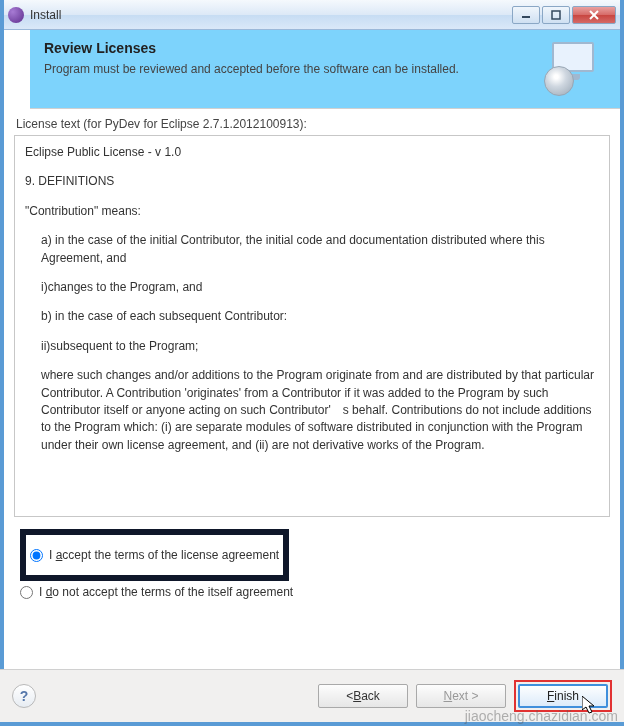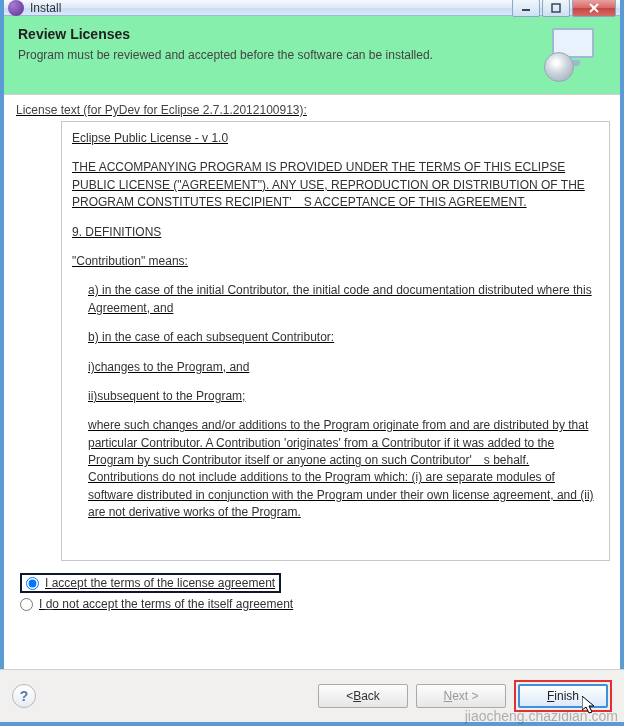--- a/index.html
+++ b/index.html
@@ -8,21 +8,21 @@
     font-family: "Segoe UI", Tahoma, sans-serif;
     font-size: 12px;
     background: #fff;
     width: 624px;
     height: 726px;
     border: 4px solid #5a9bd5;
     border-top: none;
     overflow: hidden;
   }
   .titlebar {
-    height: 16px;
+    height: 30px;
     background: linear-gradient(to bottom, #f5f9fd 0%, #dde9f7 50%, #c6dcf3 51%, #dae8f8 100%);
     display: flex;
     align-items: center;
     padding: 0 4px;
     border-bottom: 1px solid #9bb8d9;
   }
   .title-icon {
     width: 16px; height: 16px;
     border-radius: 50%;
     background: radial-gradient(circle at 30% 30%, #a77bd4, #5d2d8c);
@@ -38,26 +38,27 @@
     display: flex; align-items: center; justify-content: center;
     font-size: 10px; color: #33485e;
   }
   .win-btn.max { width: 28px; }
   .win-btn.close {
     width: 44px;
     background: linear-gradient(to bottom, #e9a09f, #d66a67 50%, #c84540 51%, #d56a67);
     color: #fff; font-weight: bold;
   }
   .header-panel {
-    background: #86efac;
+    background: #7dd3fc;
     padding: 10px 14px 12px 14px;
     border-bottom: 1px solid #d0d0d0;
     display: flex;
     align-items: flex-start;
     gap: 16px;
+    margin-left: 26px;
   }
   .header-text { flex: 1; }
   .header-title { font-size: 14px; font-weight: bold; color: #222; margin-bottom: 6px; }
   .header-sub { color: #444; }
   .header-icon {
     width: 64px; height: 56px;
     position: relative;
     flex: 0 0 auto;
   }
   .monitor {
@@ -76,54 +77,52 @@
   .disk {
     position: absolute; bottom: 0; left: 2px;
     width: 30px; height: 30px;
     border-radius: 50%;
     background: radial-gradient(circle at 40% 35%, #fff 0% 8%, #cfd7e0 40%, #98a6b4);
     border: 1px solid #98a6b4;
   }
   .content-area {
     padding: 8px 10px 0 10px;
     position: relative;
-    text-decoration: underline;
   }
   .groupbox-label {
     color: #444;
     margin-bottom: 4px;
     margin-left: 2px;
   }
   .license-box {
     border: 1px solid #c7c7c7;
     background: #fff;
-    height: 440px;
+    height: 382px;
     overflow-y: scroll;
     padding: 8px 10px;
     color: #333;
     line-height: 1.45;
-    margin-left: 47px;
   }
   .license-box p { margin: 0 0 12px 0; }
   .license-box .indent { padding-left: 16px; }
   .radios {
     margin-top: 8px;
     padding: 2px 4px;
   }
   .radio-row {
     display: flex; align-items: center;
     padding: 2px 2px;
     gap: 6px;
     color: #333;
   }
   .radio-row input { margin: 0; }
   .radio-row .mn { text-decoration: underline; }
   .highlight-box {
-    border: 2px solid #0f172a;
-    padding: 1px 4px;
+    border: 6px solid #0f172a;
+    padding: 13px 4px;
     display: inline-flex;
     align-items: center;
     gap: 6px;
   }
   .footer {
     position: absolute;
     left: 0; right: 0;
     bottom: 4px;
     padding: 10px 12px 10px 12px;
     border-top: 1px solid #d0d0d0;
@@ -214,26 +213,25 @@
     <div class="monitor"></div>
     <div class="monitor-stand"></div>
     <div class="disk"></div>
   </div>
 </div>
 
 <div class="content-area">
   <div class="groupbox-label">License text (for PyDev for Eclipse 2.7.1.2012100913):</div>
   <div class="license-box">
     <p>Eclipse Public License - v 1.0</p>
-    <p>THE ACCOMPANYING PROGRAM IS PROVIDED UNDER THE TERMS OF THIS ECLIPSE PUBLIC LICENSE ("AGREEMENT"). ANY USE, REPRODUCTION OR DISTRIBUTION OF THE PROGRAM CONSTITUTES RECIPIENT' S ACCEPTANCE OF THIS AGREEMENT.</p>
     <p>9. DEFINITIONS</p>
     <p>"Contribution" means:</p>
     <p class="indent">a) in the case of the initial Contributor, the initial code and documentation distributed where this Agreement, and</p>
+    <p class="indent">i)changes to the Program, and</p>
     <p class="indent">b) in the case of each subsequent Contributor:</p>
-    <p class="indent">i)changes to the Program, and</p>
     <p class="indent">ii)subsequent to the Program;</p>
     <p class="indent">where such changes and/or additions to the Program originate from and are distributed by that particular Contributor. A Contribution 'originates' from a Contributor if it was added to the Program by such Contributor itself or anyone acting on such Contributor' s behalf. Contributions do not include additions to the Program which: (i) are separate modules of software distributed in conjunction with the Program under their own license agreement, and (ii) are not derivative works of the Program.</p>
   </div>
 
   <div class="radios">
     <div class="radio-row">
       <span class="highlight-box">
         <input type="radio" name="lic" checked="" style="">
         <span><span>I </span><span class="mn">a</span><span>ccept the terms of the license agreement</span></span>
       </span>

